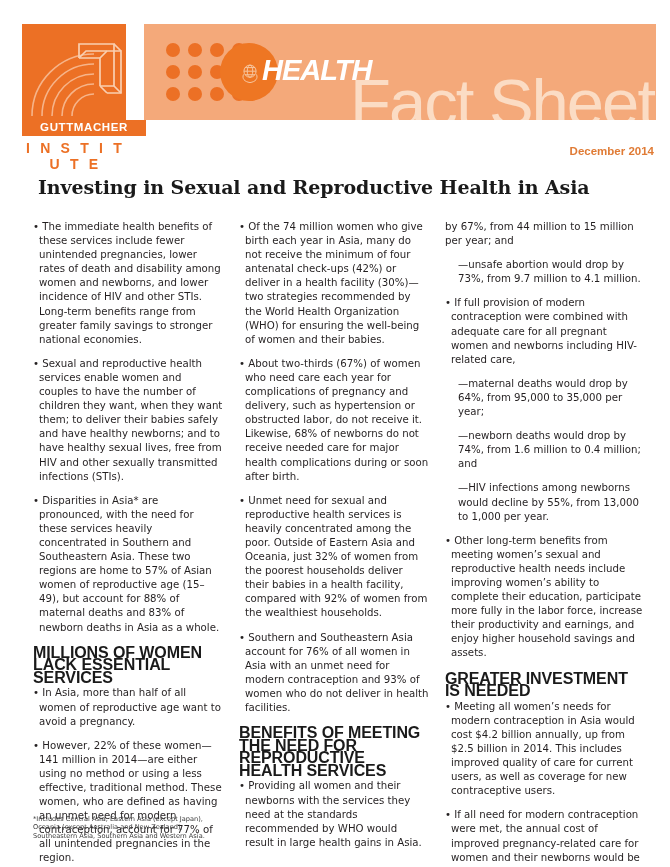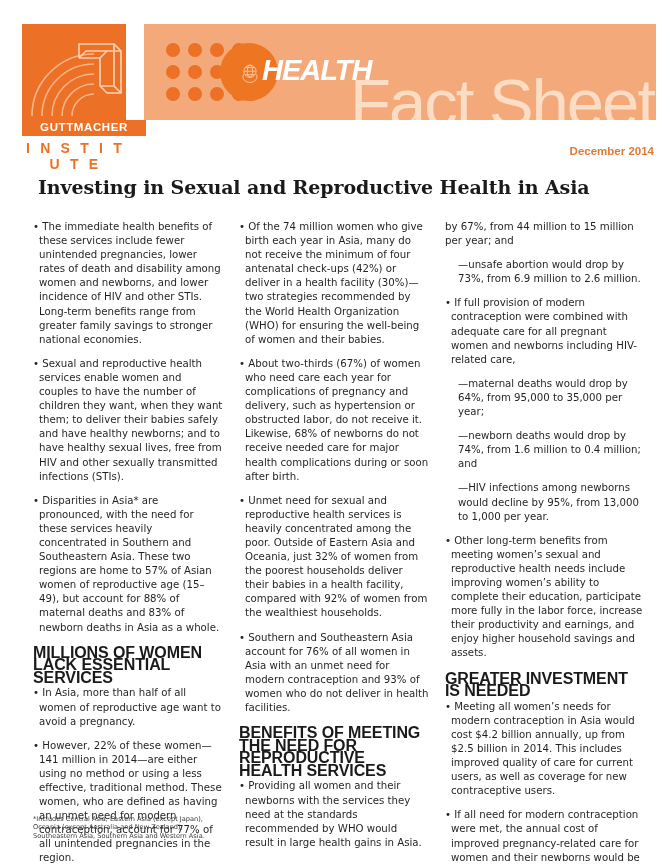--- a/index.html
+++ b/index.html
@@ -288,23 +288,23 @@
   <div class="col col-2">
       <p class="b">• Of the 74 million women who give birth each year in Asia, many do not receive the minimum of four antenatal check-ups (42%) or deliver in a health facility (30%)—two strategies recommended by the World Health Organization (WHO) for ensuring the well-being of women and their babies.</p>
       <p class="b">• About two-thirds (67%) of women who need care each year for complications of pregnancy and delivery, such as hypertension or obstructed labor, do not receive it. Likewise, 68% of newborns do not receive needed care for major health complications during or soon after birth.</p>
       <p class="b">• Unmet need for sexual and reproductive health services is heavily concentrated among the poor. Outside of Eastern Asia and Oceania, just 32% of women from the poorest households deliver their babies in a health facility, compared with 92% of women from the wealthiest households.</p>
       <p class="b">• Southern and Southeastern Asia account for 76% of all women in Asia with an unmet need for modern contraception and 93% of women who do not deliver in health facilities.</p>
       <h2 class="sec">BENEFITS OF MEETING THE NEED FOR REPRODUCTIVE HEALTH SERVICES</h2>
       <p class="b">• Providing all women and their newborns with the services they need at the standards recommended by WHO would result in large health gains in Asia.</p>
     </div>
   <div class="col col-3">
       <p class="t">by 67%, from 44 million to 15 million per year; and</p>
-      <p class="d">—unsafe abortion would drop by 73%, from 6.9 million to 2.6 million.</p>
+      <p class="d">—unsafe abortion would drop by 73%, from 9.7 million to 4.1 million.</p>
       <p class="b">• If full provision of modern contraception were combined with adequate care for all pregnant women and newborns including HIV-related care,</p>
       <p class="d">—maternal deaths would drop by 64%, from 95,000 to 35,000 per year;</p>
       <p class="d">—newborn deaths would drop by 74%, from 1.6 million to 0.4 million; and</p>
-      <p class="d">—HIV infections among newborns would decline by 95%, from 13,000 to 1,000 per year.</p>
+      <p class="d">—HIV infections among newborns would decline by 55%, from 13,000 to 1,000 per year.</p>
       <p class="b">• Other long-term benefits from meeting women’s sexual and reproductive health needs include improving women’s ability to complete their education, participate more fully in the labor force, increase their productivity and earnings, and enjoy higher household savings and assets.</p>
       <h2 class="sec">GREATER INVESTMENT IS NEEDED</h2>
       <p class="b">• Meeting all women’s needs for modern contraception in Asia would cost $4.2 billion annually, up from $2.5 billion in 2014. This includes improved quality of care for current users, as well as coverage for new contraceptive users.</p>
       <p class="b">• If all need for modern contraception were met, the annual cost of improved pregnancy-related care for women and their newborns would be $10.9 billion.</p>
     </div>
 </div>
 
 </body></html>

